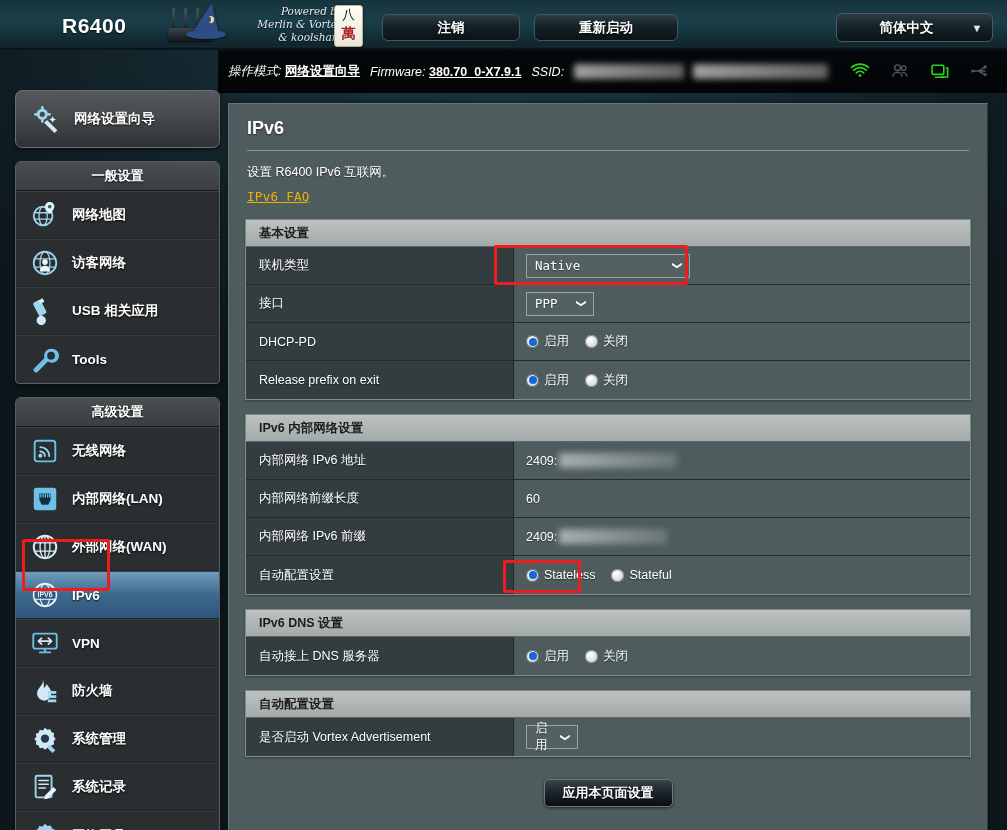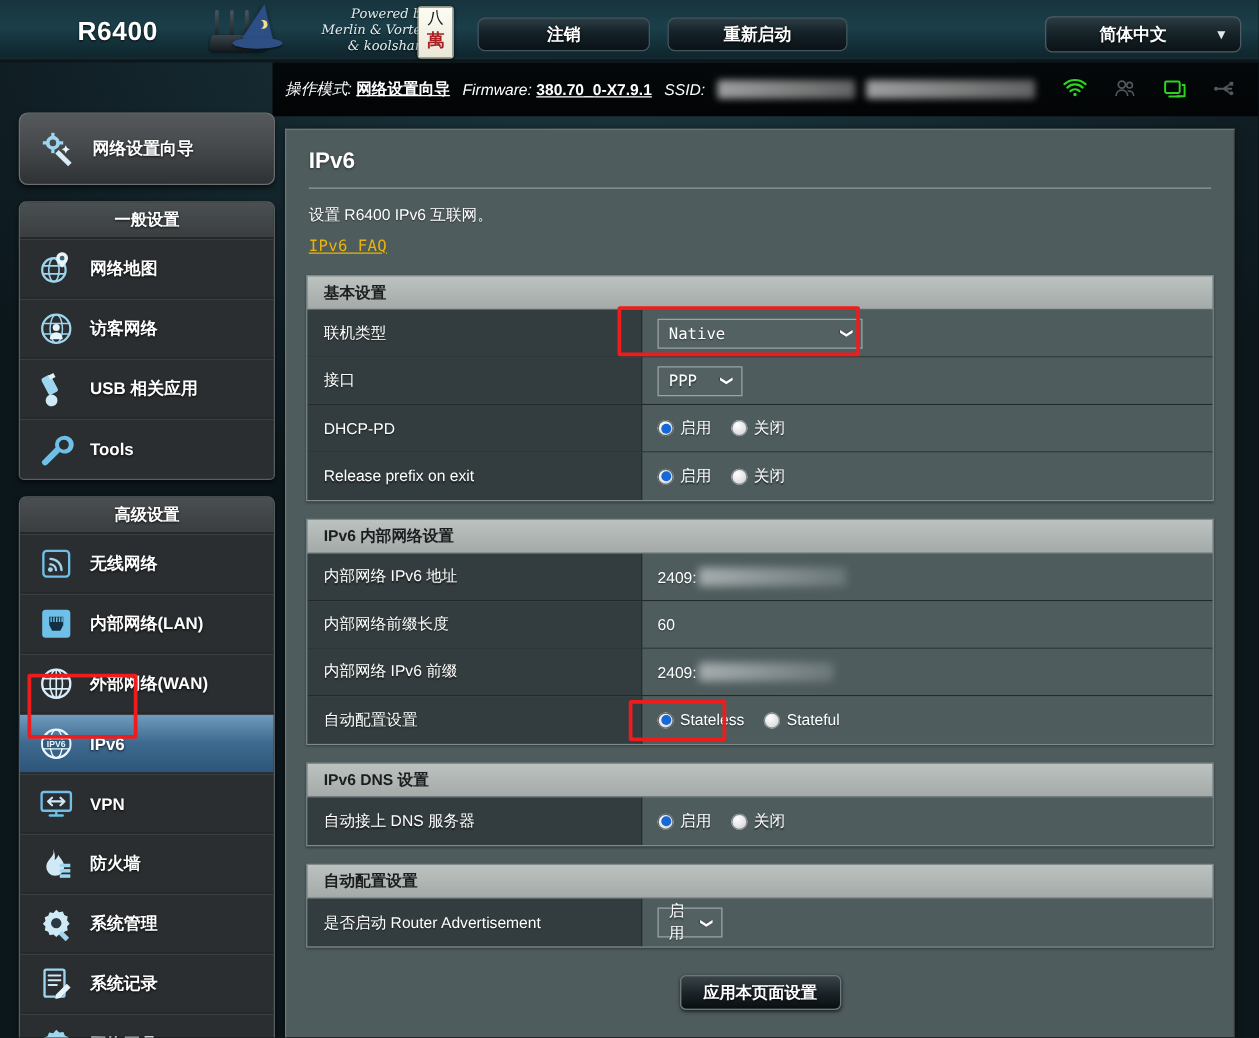--- a/index.html
+++ b/index.html
@@ -617,21 +617,21 @@
             </span>
           </span>
         </div>
       </div>
     </div>
 
     
     <div class="table">
       <div class="sec-head">自动配置设置</div>
       <div class="row">
-        <div class="cell-label">是否启动 Router Advertisement</div>
+        <div class="cell-label">是否启动 Vortex Advertisement</div>
         <div class="cell-value">
           <span class="sel ra">
             <span>启用</span>
             <span class="cv" style="display: inline-block; transform: rotate(90deg);">❯</span>
           </span>
         </div>
       </div>
     </div>
 
     <div class="apply-wrap">

